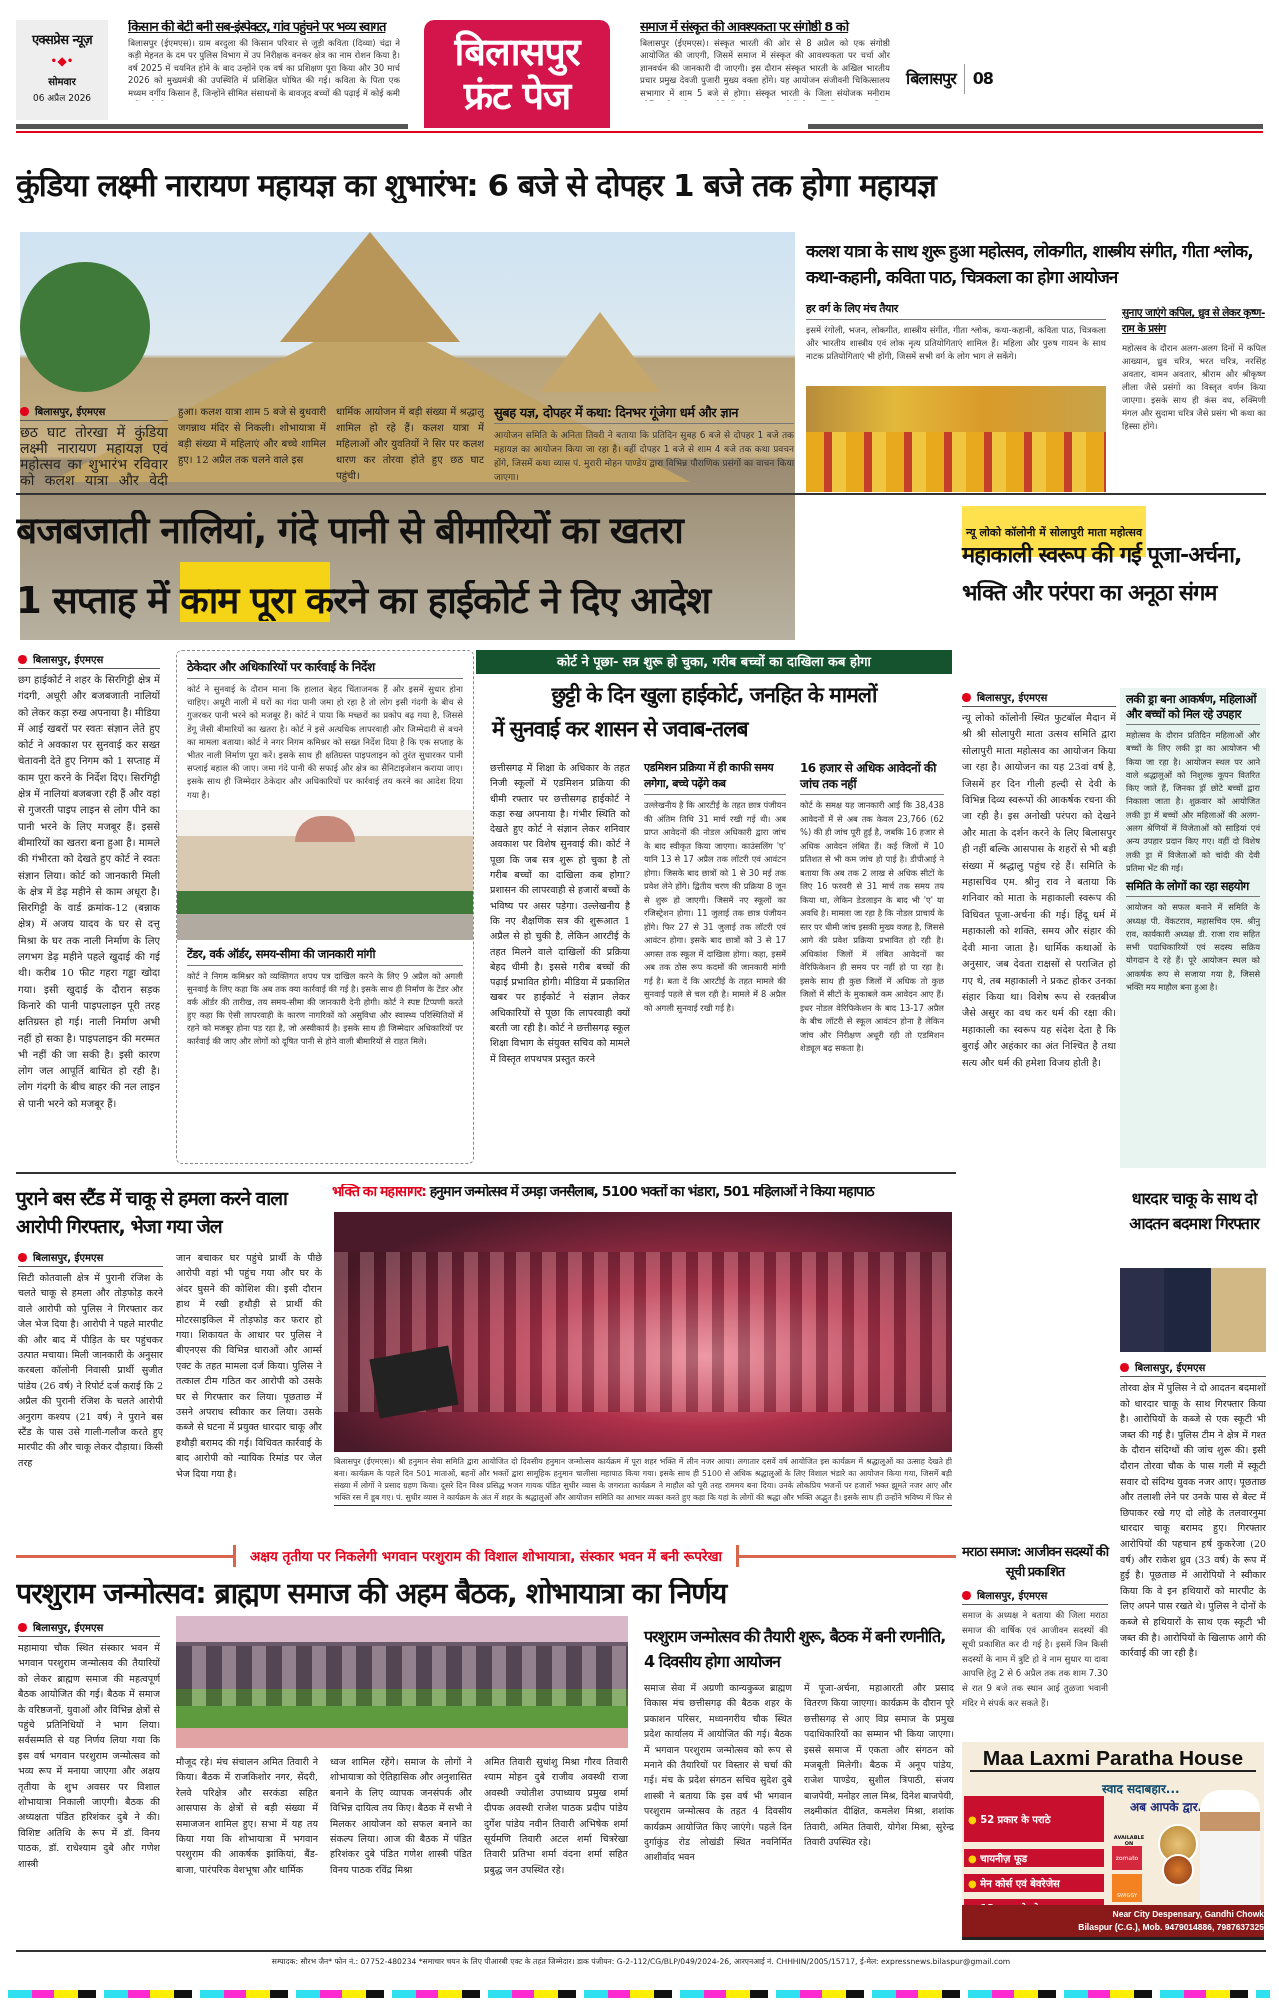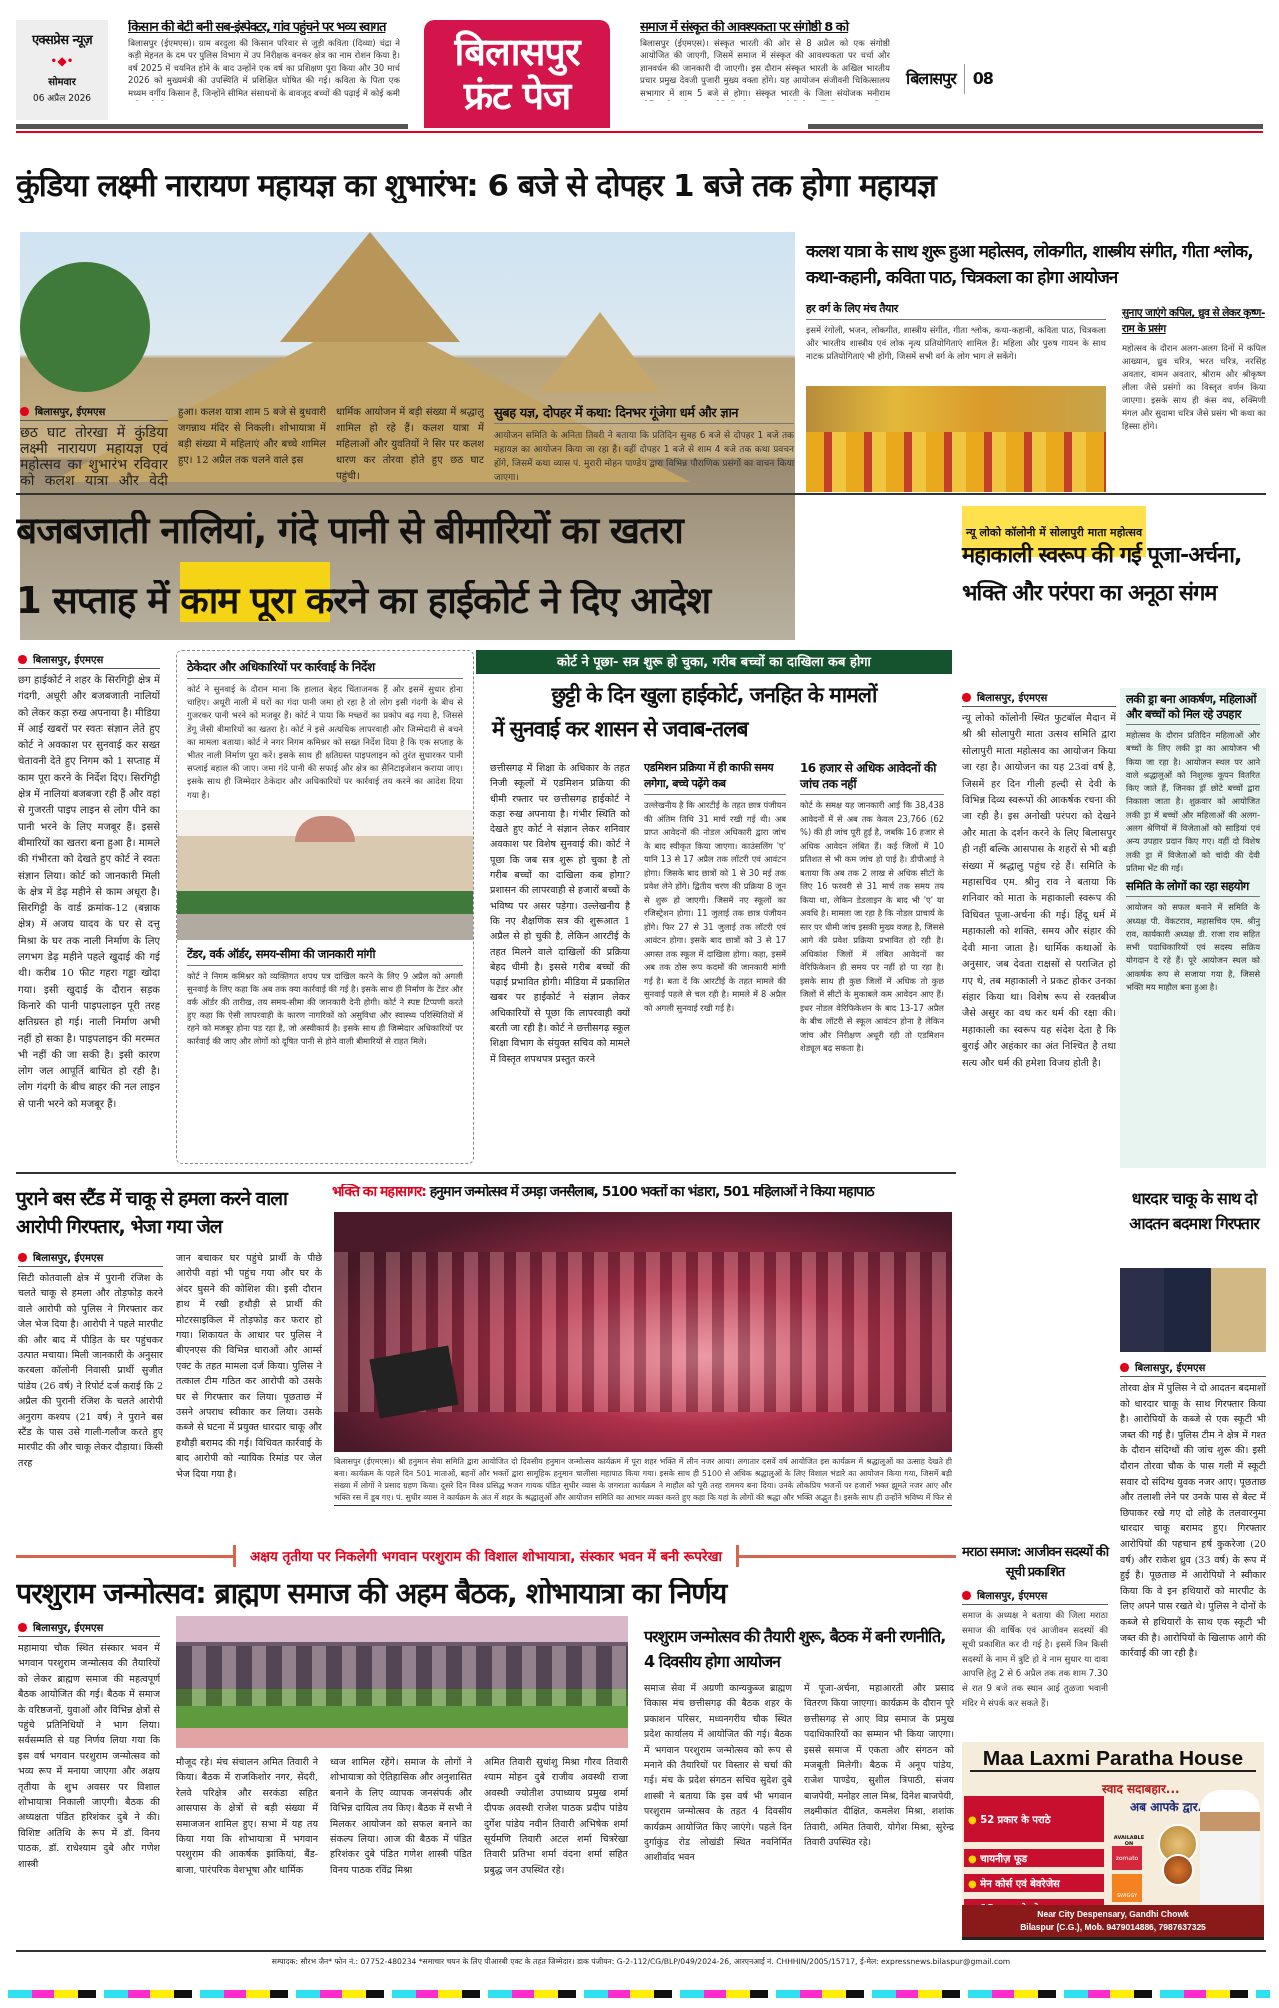--- a/index.html
+++ b/index.html
@@ -211,35 +211,35 @@
 <div class="abs" style="left:962px;top:1588px;width:146px">
   <div class="dateline">
       <span class="dot"></span>
       <span>बिलासपुर, ईएमएस</span>
     </div>
   <div class="small" style="font-size:8.6px;line-height:14.6px">समाज के अध्यक्ष ने बताया की जिला मराठा समाज की वार्षिक एवं आजीवन सदस्यों की सूची प्रकाशित कर दी गई है। इसमें जिन किसी सदस्यों के नाम में त्रुटि हो वे नाम सुधार या दावा आपत्ति हेतु 2 से 6 अप्रैल तक तक शाम 7.30 से रात 9 बजे तक स्थान आई तुळजा भवानी मंदिर मे संपर्क कर सकते हैं।</div>
 </div>
 
 <div class="abs" style="left:962px;top:1742px;width:302px;height:198px;background:#f6ecdc;border-bottom:3px solid #222;overflow:hidden">
   <div class="hl" style="font-family:'Liberation Sans',sans-serif;font-size:21px;text-align:center;margin-top:4px;border-bottom:2px solid #222;margin-left:8px;margin-right:8px;letter-spacing:0">Maa Laxmi Paratha House</div>
-  <div style="position:absolute;left:140px;top:38px;color:#b91c1c;font-weight:bold;font-size:12px">स्वाद सदाबहार...</div>
+  <div style="position:absolute;left:140px;top:38px;color:#0c4a6e;font-weight:bold;font-size:12px">स्वाद सदाबहार...</div>
   <div style="position:absolute;left:168px;top:56px;color:#1d2c7a;font-weight:bold;font-size:12px">अब आपके द्वार...</div>
   <div style="position:absolute;left:2px;top:54px;width:140px">
     <div style="background:#c8102e;color:#fff;font-size:10px;font-weight:bold;margin-bottom:7px;padding:16px 4px"><span style="color:#ffd400">● </span><span>52 प्रकार के पराठे</span></div>
     <div style="background:#c8102e;color:#fff;font-size:10px;font-weight:bold;margin-bottom:7px;padding:2px 4px"><span style="color:#ffd400">● </span><span>चायनीज़ फूड</span></div>
     <div style="background:#c8102e;color:#fff;font-size:10px;font-weight:bold;margin-bottom:7px;padding:2px 4px"><span style="color:#ffd400">● </span><span>मेन कोर्स एवं बेवरेजेस</span></div>
     <div style="background:#c8102e;color:#fff;font-size:10px;font-weight:bold;margin-bottom:7px;padding:2px 4px"><span style="color:#ffd400">● </span><span>13 प्रकार के शेक</span></div>
   </div>
   <div style="position:absolute;left:150px;top:92px;font-size:5px;font-weight:bold;width:34px;text-align:center">AVAILABLE ON</div>
   <div style="position:absolute;left:150px;top:104px;width:30px;height:24px;background:#d6283c;color:#fff;font-size:6px;text-align:center;line-height:24px"><span>zomato</span></div>
   <div style="position:absolute;left:150px;top:132px;width:30px;height:28px;background:#f58220;color:#fff;font-size:5px;text-align:center;padding-top:18px"><span>SWIGGY</span></div>
   <div style="position:absolute;left:196px;top:82px;width:40px;height:40px;border-radius:50%;background:radial-gradient(#e8c37a,#b5842f);border:2px solid #fff"></div>
   <div style="position:absolute;left:200px;top:112px;width:32px;height:32px;border-radius:50%;background:radial-gradient(#d97a2a,#8a3a1a);border:2px solid #fff"></div>
   <div style="position:absolute;left:238px;top:48px;width:60px;height:120px;background:linear-gradient(180deg,#fff 0 18%,#c7956a 18% 34%,#f4f4f4 34%);border-radius:20px 20px 4px 4px"></div>
-  <div style="position:absolute;left:0;bottom:0;width:100%;height:32px;background:#8a1a1a;color:#fff;text-align:center;font-family:'Liberation Sans',sans-serif;font-weight:bold;font-size:8.5px;line-height:13px;padding-top:3px">
+  <div style="position:absolute;left:0;bottom:0;width:100%;height:32px;background:#8a1a1a;color:#fff;text-align:right;font-family:'Liberation Sans',sans-serif;font-weight:bold;font-size:8.5px;line-height:13px;padding-top:3px">
     <div>Near City Despensary, Gandhi Chowk</div>
     <div>Bilaspur (C.G.), Mob. 9479014886, 7987637325</div>
   </div>
 </div>
 
 <div class="abs rule" style="left:16px;top:1950px;width:1250px;height:2px"></div>
 <div class="abs" style="left:16px;top:1955px;width:1250px;text-align:center;font-size:7.6px;line-height:13px;color:#222;white-space:nowrap;overflow:hidden">
   <div>सम्पादक: सौरभ जैन* फोन नं.: 07752-480234 *समाचार चयन के लिए पीआरबी एक्ट के तहत जिम्मेदार। डाक पंजीयन: G-2-112/CG/BLP/049/2024-26, आरएनआई नं. CHHHIN/2005/15717, ई-मेल: expressnews.bilaspur@gmail.com</div>
 </div>
 <div class="abs" style="left:8px;top:1990px;width:1262px;height:8px;background:repeating-linear-gradient(90deg,#2fe0f0 0 24px,#ff2bd0 24px 46px,#ffee00 46px 70px,#111 70px 88px,#fff 88px 96px)"></div>

